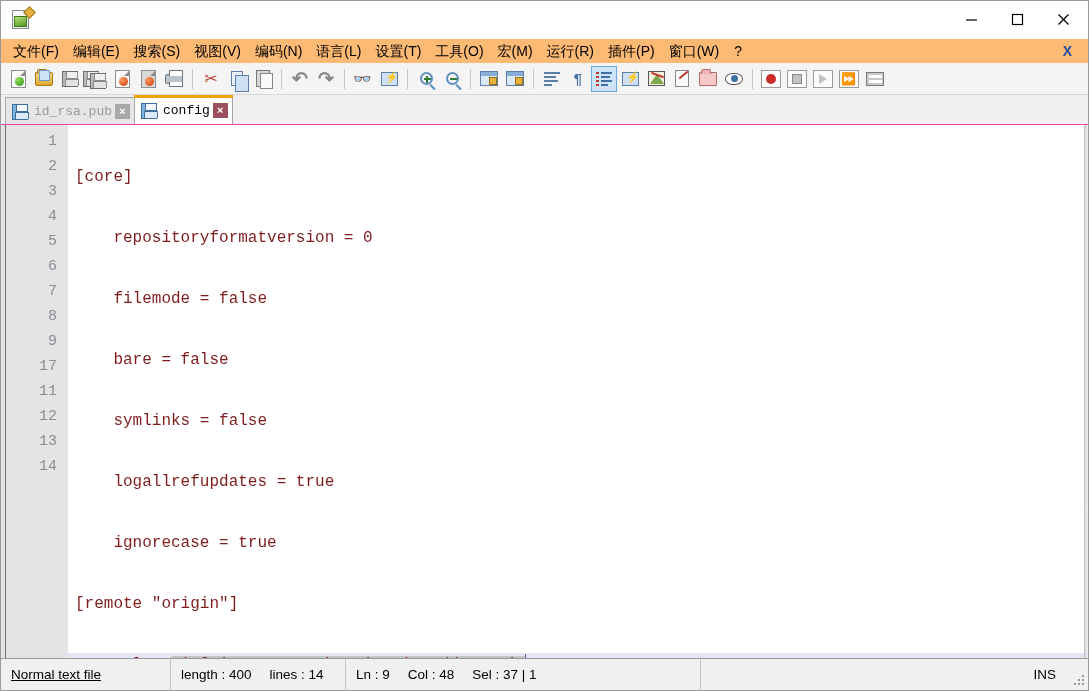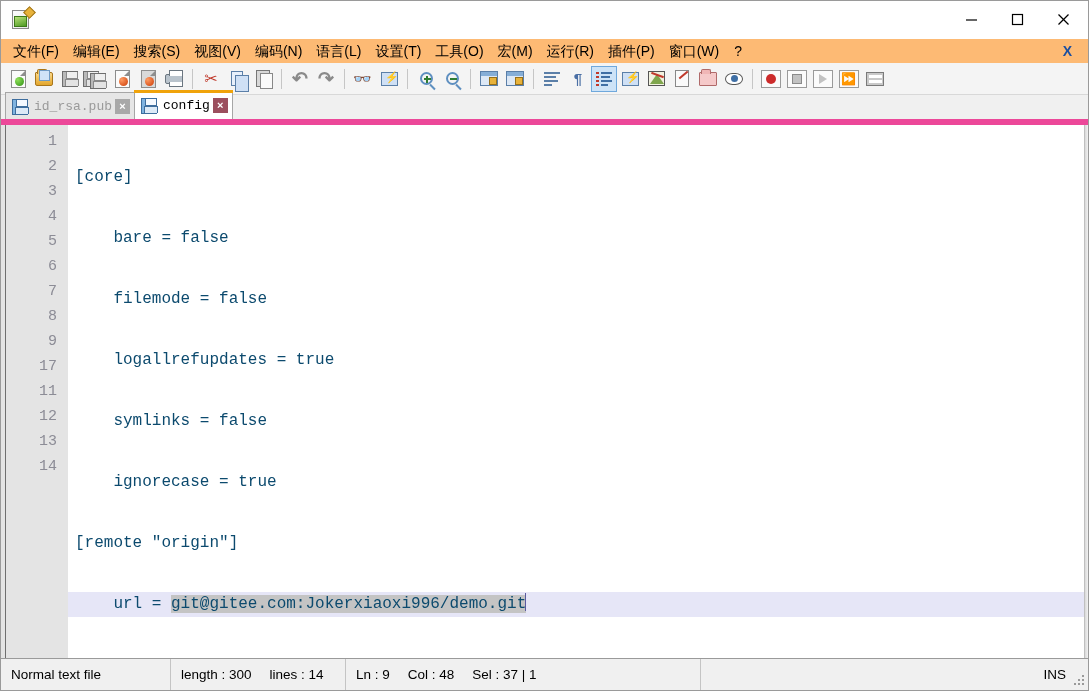--- a/index.html
+++ b/index.html
@@ -158,21 +158,21 @@
   .ffwd{color:#2b63b8;font-size:12px;line-height:1;font-weight:bold;}
   .gridicon{width:18px;height:14px;background:#c9c9c9;border:1px solid #7a7a7a;position:relative;}
   .gridicon::before{content:"";position:absolute;left:2px;top:2px;width:13px;height:3px;background:#fff;}
   .gridicon::after{content:"";position:absolute;left:2px;top:7px;width:13px;height:3px;background:#fff;}
 
   
   .tabbar {
     height: 30px; flex: 0 0 30px;
     display: flex; align-items: flex-end;
     background: #f0f0f0;
-    border-bottom: 6px solid #ec4899;
+    border-bottom: 1px solid #ec4899;
     padding-left: 4px;
   }
   .tab {
     height: 27px; display: flex; align-items: center;
     padding: 0 4px 0 6px;
     font-family: "Liberation Mono", monospace;
     font-size: 13px;
     border: 1px solid #a6a6a6;
     border-bottom: none;
     margin-right: -1px;
@@ -219,21 +219,21 @@
     font-size: 15px;
     color: #8c8c96;
     user-select: none;
   }
   .gutter .ln { height: 25px; line-height: 25px; padding-right: 11px; }
   .code {
     flex: 1 1 auto; position: relative;
     padding-top: 4px;
     font-family: "Liberation Mono", monospace;
     font-size: 16px;
-    color: #0c4a6e;
+    color: #7f1d1d;
     white-space: pre;
     overflow: hidden;
   }
   .code .row { height: 25px; line-height: 25px; padding-left: 7px; }
   .code .row.current { background: #e6e6f7; }
   .code .sel { background: #c4c4c4; }
   .caret {
     display:inline-block; width: 1px; height: 18px;
     background: #5a5aa0; vertical-align: -3px;
     margin-left: -1px;
@@ -253,26 +253,26 @@
     position: relative;
   }
   .sb-cell {
     height: 31px; display: flex; align-items: center;
     border-right: 1px solid #c4c4c4;
     padding: 0 0 0 10px;
     white-space: nowrap;
   }
   .sb-cell .pair { margin-right: 18px; }
   .sb-cell .pair:last-child { margin-right: 0; }
-  .sb-filetype { width: 170px; }
+  .sb-filetype { width: 170px; text-decoration: underline; }
   .sb-length   { width: 175px; }
   .sb-caret    { width: 355px; }
   .sb-eol      { width: 130px; }
   .sb-enc      { width: 140px; }
-  .sb-ins      { flex: 1 1 auto; border-right: none; justify-content: flex-end; padding-right: 22px; }
+  .sb-ins      { flex: 1 1 auto; border-right: none; justify-content: flex-end; padding-right: 32px; }
   .sb-grip {
     position: absolute; right: 3px; bottom: 3px;
     width: 12px; height: 12px;
   }
   .sb-grip i {
     position: absolute; width: 2px; height: 2px; background: #9a9a9a;
   }
   .watermark {
     position: absolute; left: 700px; top: 664px;
     font-size: 16px; color: rgba(150,165,185,0.38);
@@ -503,40 +503,41 @@
       <div class="ln">8</div>
       <div class="ln">9</div>
       <div class="ln">17</div>
       <div class="ln">11</div>
       <div class="ln">12</div>
       <div class="ln">13</div>
       <div class="ln">14</div>
     </div>
     <div class="code">
       <div class="row">[core]</div>
+      <div class="row">    repositoryformatversion = 0</div>
+      <div class="row">    filemode = false</div>
       <div class="row">    bare = false</div>
-      <div class="row">    filemode = false</div>
+      <div class="row">    symlinks = false</div>
       <div class="row">    logallrefupdates = true</div>
-      <div class="row">    symlinks = false</div>
       <div class="row">    ignorecase = true</div>
       <div class="row">[remote "origin"]</div>
       <div class="row current"><span>    url = </span><span class="sel">git@gitee.com:Jokerxiaoxi996/demo.git</span><span class="caret"></span></div>
       
       
       
       
       
       <div class="vscroll"></div>
     </div>
   </div>
 
   <div class="statusbar">
     <div class="sb-cell sb-filetype">Normal text file</div>
     <div class="sb-cell sb-length">
-      <span class="pair">length : 300</span>
+      <span class="pair">length : 400</span>
       <span class="pair">lines : 14</span>
     </div>
     <div class="sb-cell sb-caret">
       <span class="pair">Ln : 9</span>
       <span class="pair">Col : 48</span>
       <span class="pair">Sel : 37 | 1</span>
     </div>
     <div class="sb-cell sb-ins">INS</div>
     <div class="sb-grip">
       <i style="left:9px;top:0"></i>

